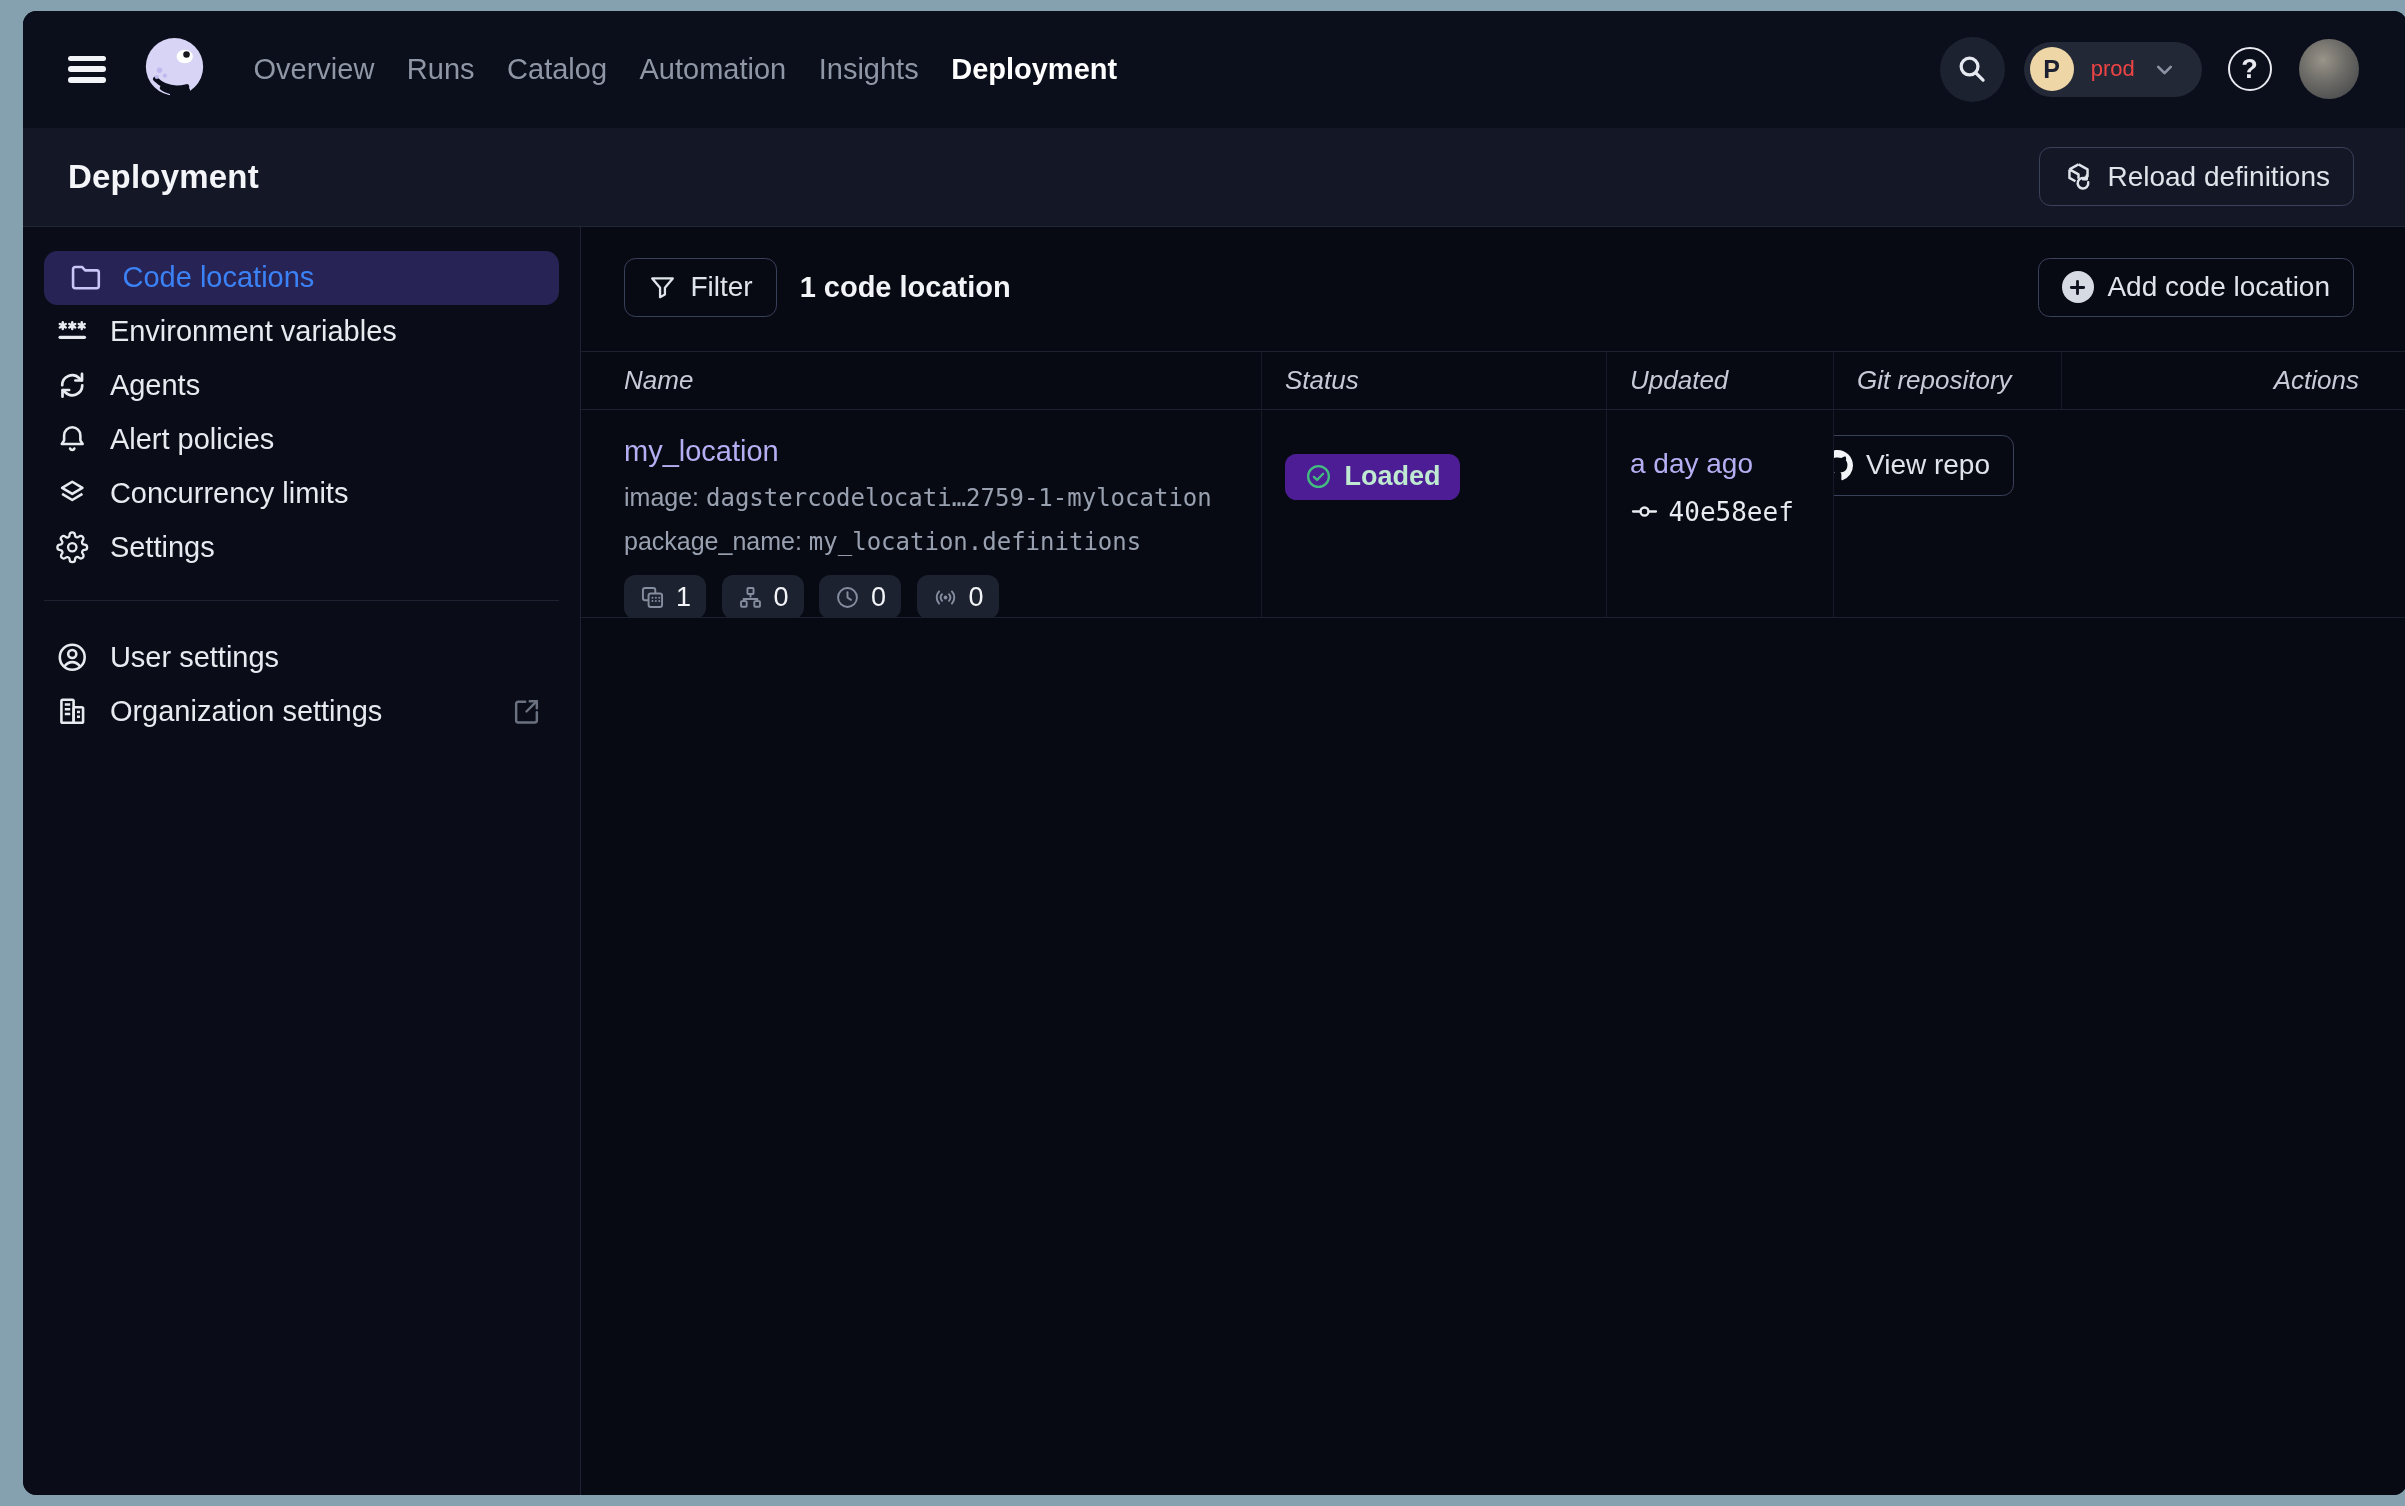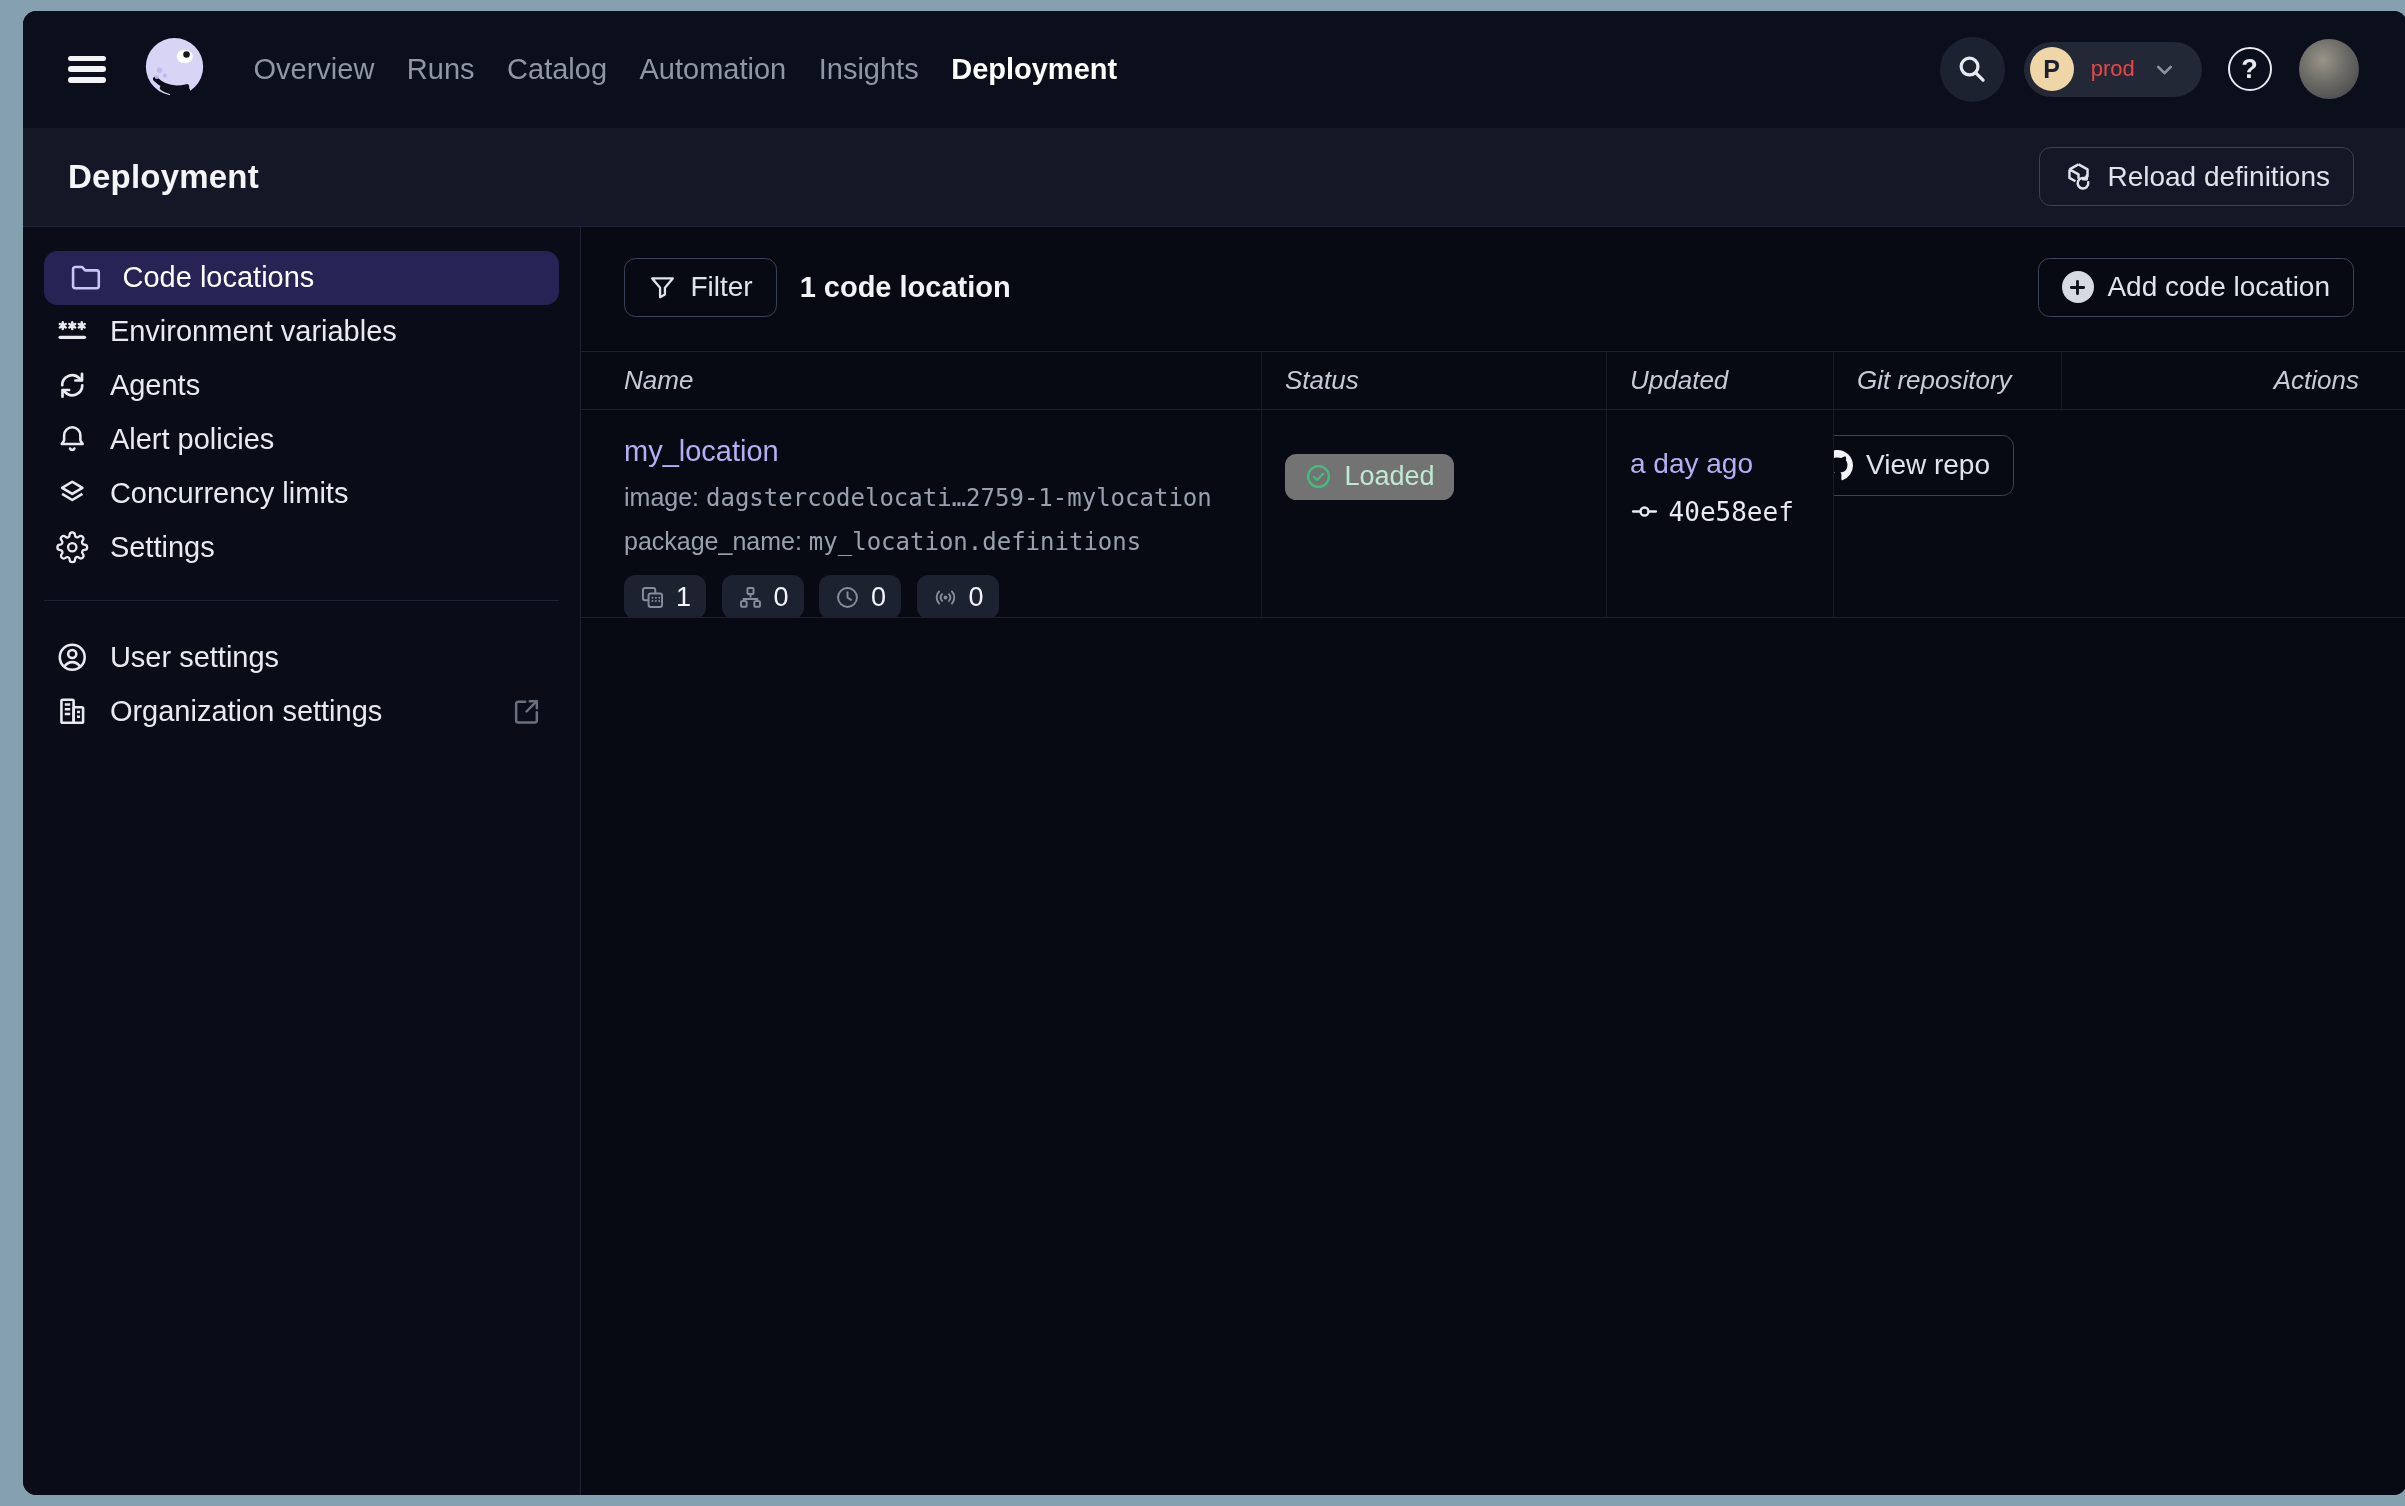--- a/index.html
+++ b/index.html
@@ -68,21 +68,21 @@
   .sidebar {
     width: 558px; flex: 0 0 auto; border-right: 1.9px solid #1e2334;
     padding: 24px 21px 0 21px; background: #0a0d18;
   }
   .side-item {
     height: 54px; border-radius: 13.4px; display: flex; align-items: center;
     padding: 0 17px 0 12.4px; gap: 21px; cursor: pointer;
     color: #e8eaf0; font-size: 29px;
   }
   .side-item .sicon { width: 32.5px; height: 32.5px; flex: 0 0 auto; display: flex; align-items: center; justify-content: center; }
-  .side-item.active { background: #272355; color: #ffffff; padding-left: 25px; }
+  .side-item.active { background: #272355; color: #3b82f6; padding-left: 25px; }
   .side-divider { height: 1.9px; background: #1e2334; margin: 25px 0 29px 0; }
   .ext-icon { margin-left: auto; opacity: .75; display: flex; }
   
   .main { flex: 1; display: flex; flex-direction: column; min-width: 0; background: #070a13; }
   .toolbar { display: flex; align-items: center; padding: 31px 53px 0 43px; }
   .count-text { margin-left: 23px; color: #f2f4f8; font-size: 29px; font-weight: 700; }
   .toolbar .add-btn { margin-left: auto; }
   .plus-circle {
     width: 32.5px; height: 32.5px; border-radius: 50%; background: #d6dae2;
     display: flex; align-items: center; justify-content: center;
@@ -106,22 +106,22 @@
   .meta-line .mono { font-family: "DejaVu Sans Mono", monospace; font-size: 24px; }
   .badge-row { margin-top: 19px; display: flex; gap: 15.3px; }
   .badge {
     height: 44px; border-radius: 11.5px; background: #1d2231; padding: 0 15.3px;
     display: flex; align-items: center; gap: 9.6px;
   }
   .badge .count { color: #f2f4f7; font-size: 27px; }
   .badge svg { opacity: .85; }
   .status-pill {
     margin-top: 19px; display: inline-flex; align-items: center; gap: 11.5px;
-    height: 46px; border-radius: 11.5px; background: #737373; padding: 0 19px;
-    color: #bfe9d1; font-size: 27px;
+    height: 46px; border-radius: 11.5px; background: #4c1d95; padding: 0 19px;
+    color: #bfe9d1; font-size: 27px; font-weight: bold;
   }
   .updated-link { display: inline-block; margin-top: 13.4px; color: #b6aef2; font-size: 28px; cursor: pointer; }
   .commit-line { margin-top: 17px; display: flex; align-items: center; gap: 9.6px; color: #e9ebf0; }
   .commit-line .hash { font-family: "DejaVu Sans Mono", monospace; font-size: 26px; }
   .repo-btn { height: 61px; }
   .split-btn { display: inline-flex; height: 61px; border: 1.9px solid #3a415a; border-radius: 11.5px; overflow: hidden; align-self: flex-start; }
   .split-main {
     display: flex; align-items: center; gap: 13.4px; padding: 0 23px;
     color: #dfe3ea; font-size: 28px; cursor: pointer; white-space: nowrap;
   }

